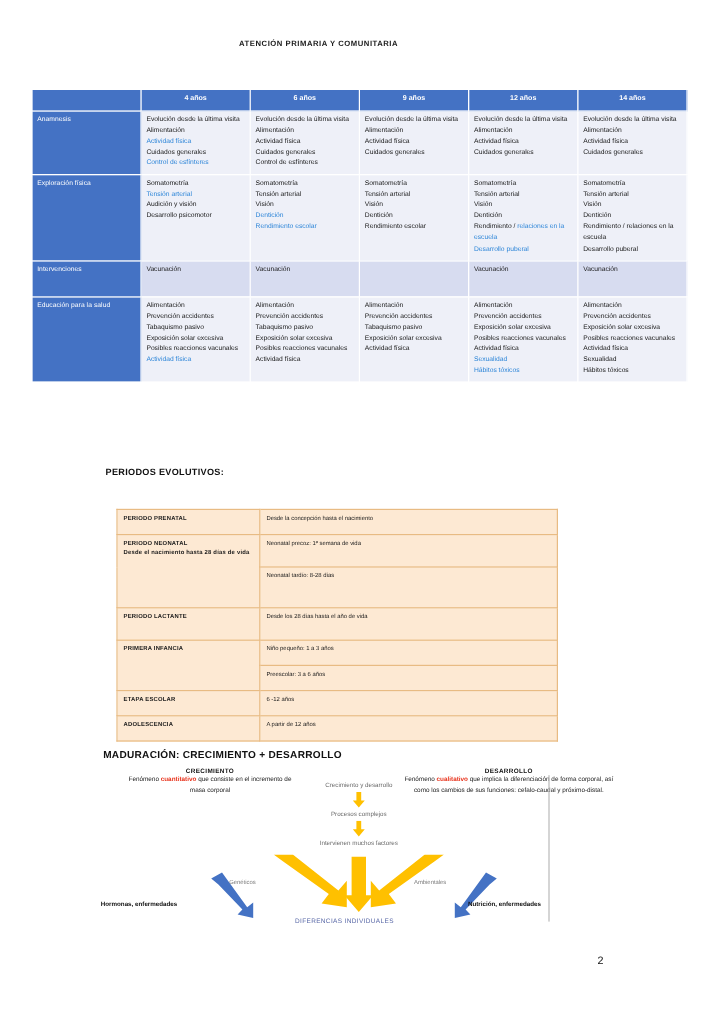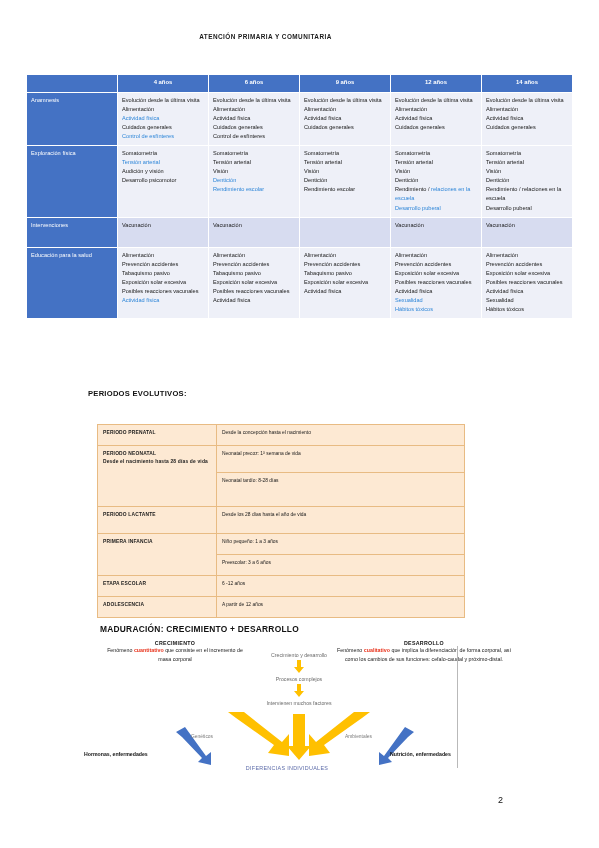--- a/index.html
+++ b/index.html
@@ -70,21 +70,21 @@
 
   
   .sec-title{
     position:absolute;
     font-size:7.6px;
     font-weight:700;
     letter-spacing:.25px;
     color:#111;
   }
   #periodos-title{left:88px;top:389px;}
-  #maduracion-title{left:100px;top:624px;font-size:8.4px;}
+  #maduracion-title{left:86px;top:624px;font-size:8.4px;}
 
   
   .periodos-table{
     position:absolute;left:97px;top:424px;
     width:368px;
     border-collapse:collapse;
     table-layout:fixed;
   }
   .periodos-table td{
     border:1px solid #e8bb83;

